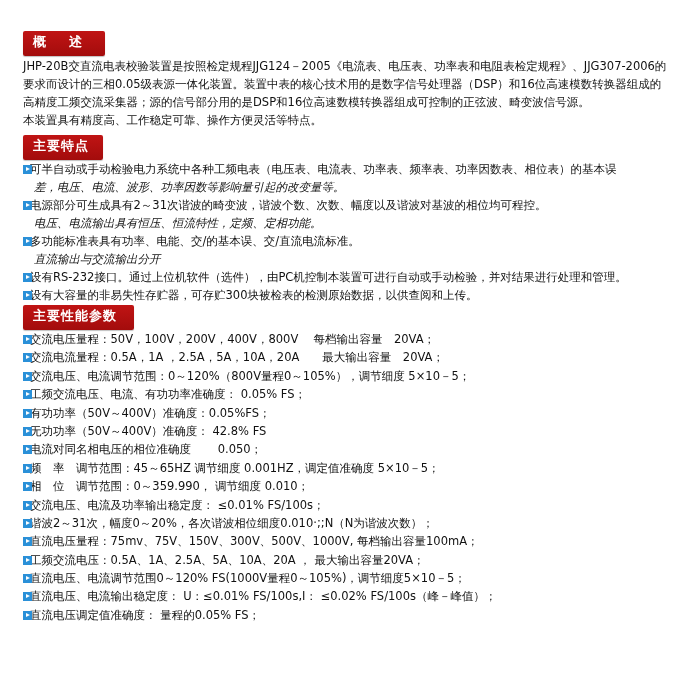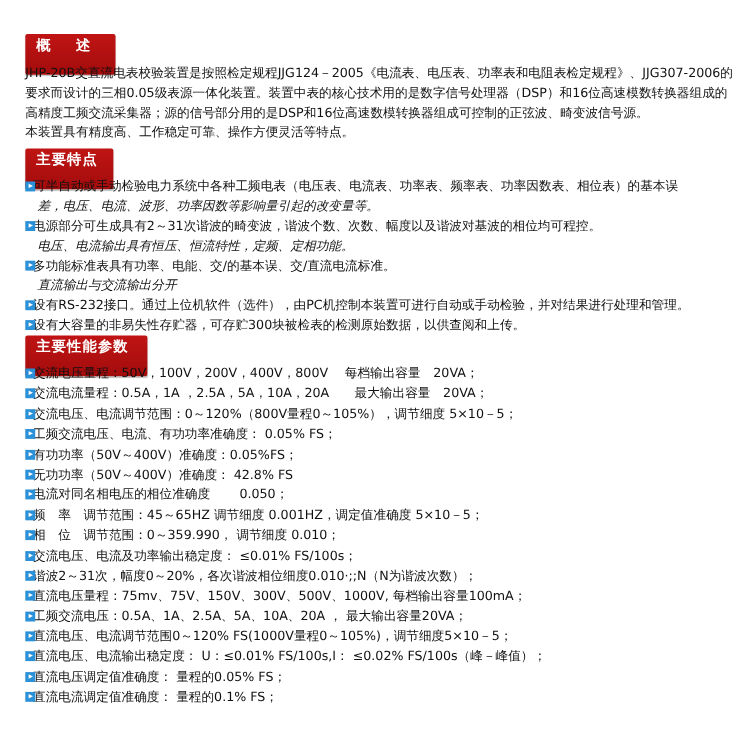--- a/index.html
+++ b/index.html
@@ -1,19 +1,19 @@
 <!DOCTYPE html>
 <html><head>
 <meta charset="utf-8">
 <style>
   html, body { margin:0; padding:0; background:#ffffff; }
   body { width:683px; height:683px; overflow:hidden; position:relative;
          font-family:"DejaVu Sans", "Liberation Sans", sans-serif; color:#111; }
   .section-header {
-    position:absolute; left:23px; height:37px;
+    position:absolute; left:23px; height:25px;
     background: linear-gradient(#c01414, #a30c0c);
     border-radius:2px; color:#ffffff; font-size:13px; font-weight:bold;
     line-height:21px; padding:0 10px; box-sizing:border-box;
     box-shadow: 0 1px 1px rgba(0,0,0,0.25);
     letter-spacing:1px;
   }
   .h1 { top:31px; width:82px; }
   .h1 span.sp { display:inline-block; width:22px; }
   .h2 { top:135px; width:80px; }
   .h3 { top:305px; width:111px; }
@@ -72,14 +72,13 @@
   <div class="line bullet-line"><span class="bicon"></span><span>电流对同名相电压的相位准确度　　 0.050；</span></div>
   <div class="line bullet-line"><span class="bicon"></span><span>频　率　调节范围：45～65HZ 调节细度 0.001HZ，调定值准确度 5×10－5；</span></div>
   <div class="line bullet-line"><span class="bicon"></span><span>相　位　调节范围：0～359.990， 调节细度 0.010；</span></div>
   <div class="line bullet-line"><span class="bicon"></span><span>交流电压、电流及功率输出稳定度： ≤0.01% FS/100s；</span></div>
   <div class="line bullet-line"><span class="bicon"></span><span>谐波2～31次，幅度0～20%，各次谐波相位细度0.010·;;N（N为谐波次数）；</span></div>
   <div class="line bullet-line"><span class="bicon"></span><span>直流电压量程：75mv、75V、150V、300V、500V、1000V, 每档输出容量100mA；</span></div>
   <div class="line bullet-line"><span class="bicon"></span><span>工频交流电压：0.5A、1A、2.5A、5A、10A、20A ， 最大输出容量20VA；</span></div>
   <div class="line bullet-line"><span class="bicon"></span><span>直流电压、电流调节范围0～120% FS(1000V量程0～105%)，调节细度5×10－5；</span></div>
   <div class="line bullet-line"><span class="bicon"></span><span>直流电压、电流输出稳定度： U：≤0.01% FS/100s,I： ≤0.02% FS/100s（峰－峰值）；</span></div>
   <div class="line bullet-line"><span class="bicon"></span><span>直流电压调定值准确度： 量程的0.05% FS；</span></div>
-  <div class="line bullet-line"><span class="bicon"></span><span>直流电流调定值准确度： 量程的0.1% FS；</span></div>
 </div>
 
 </body></html>

